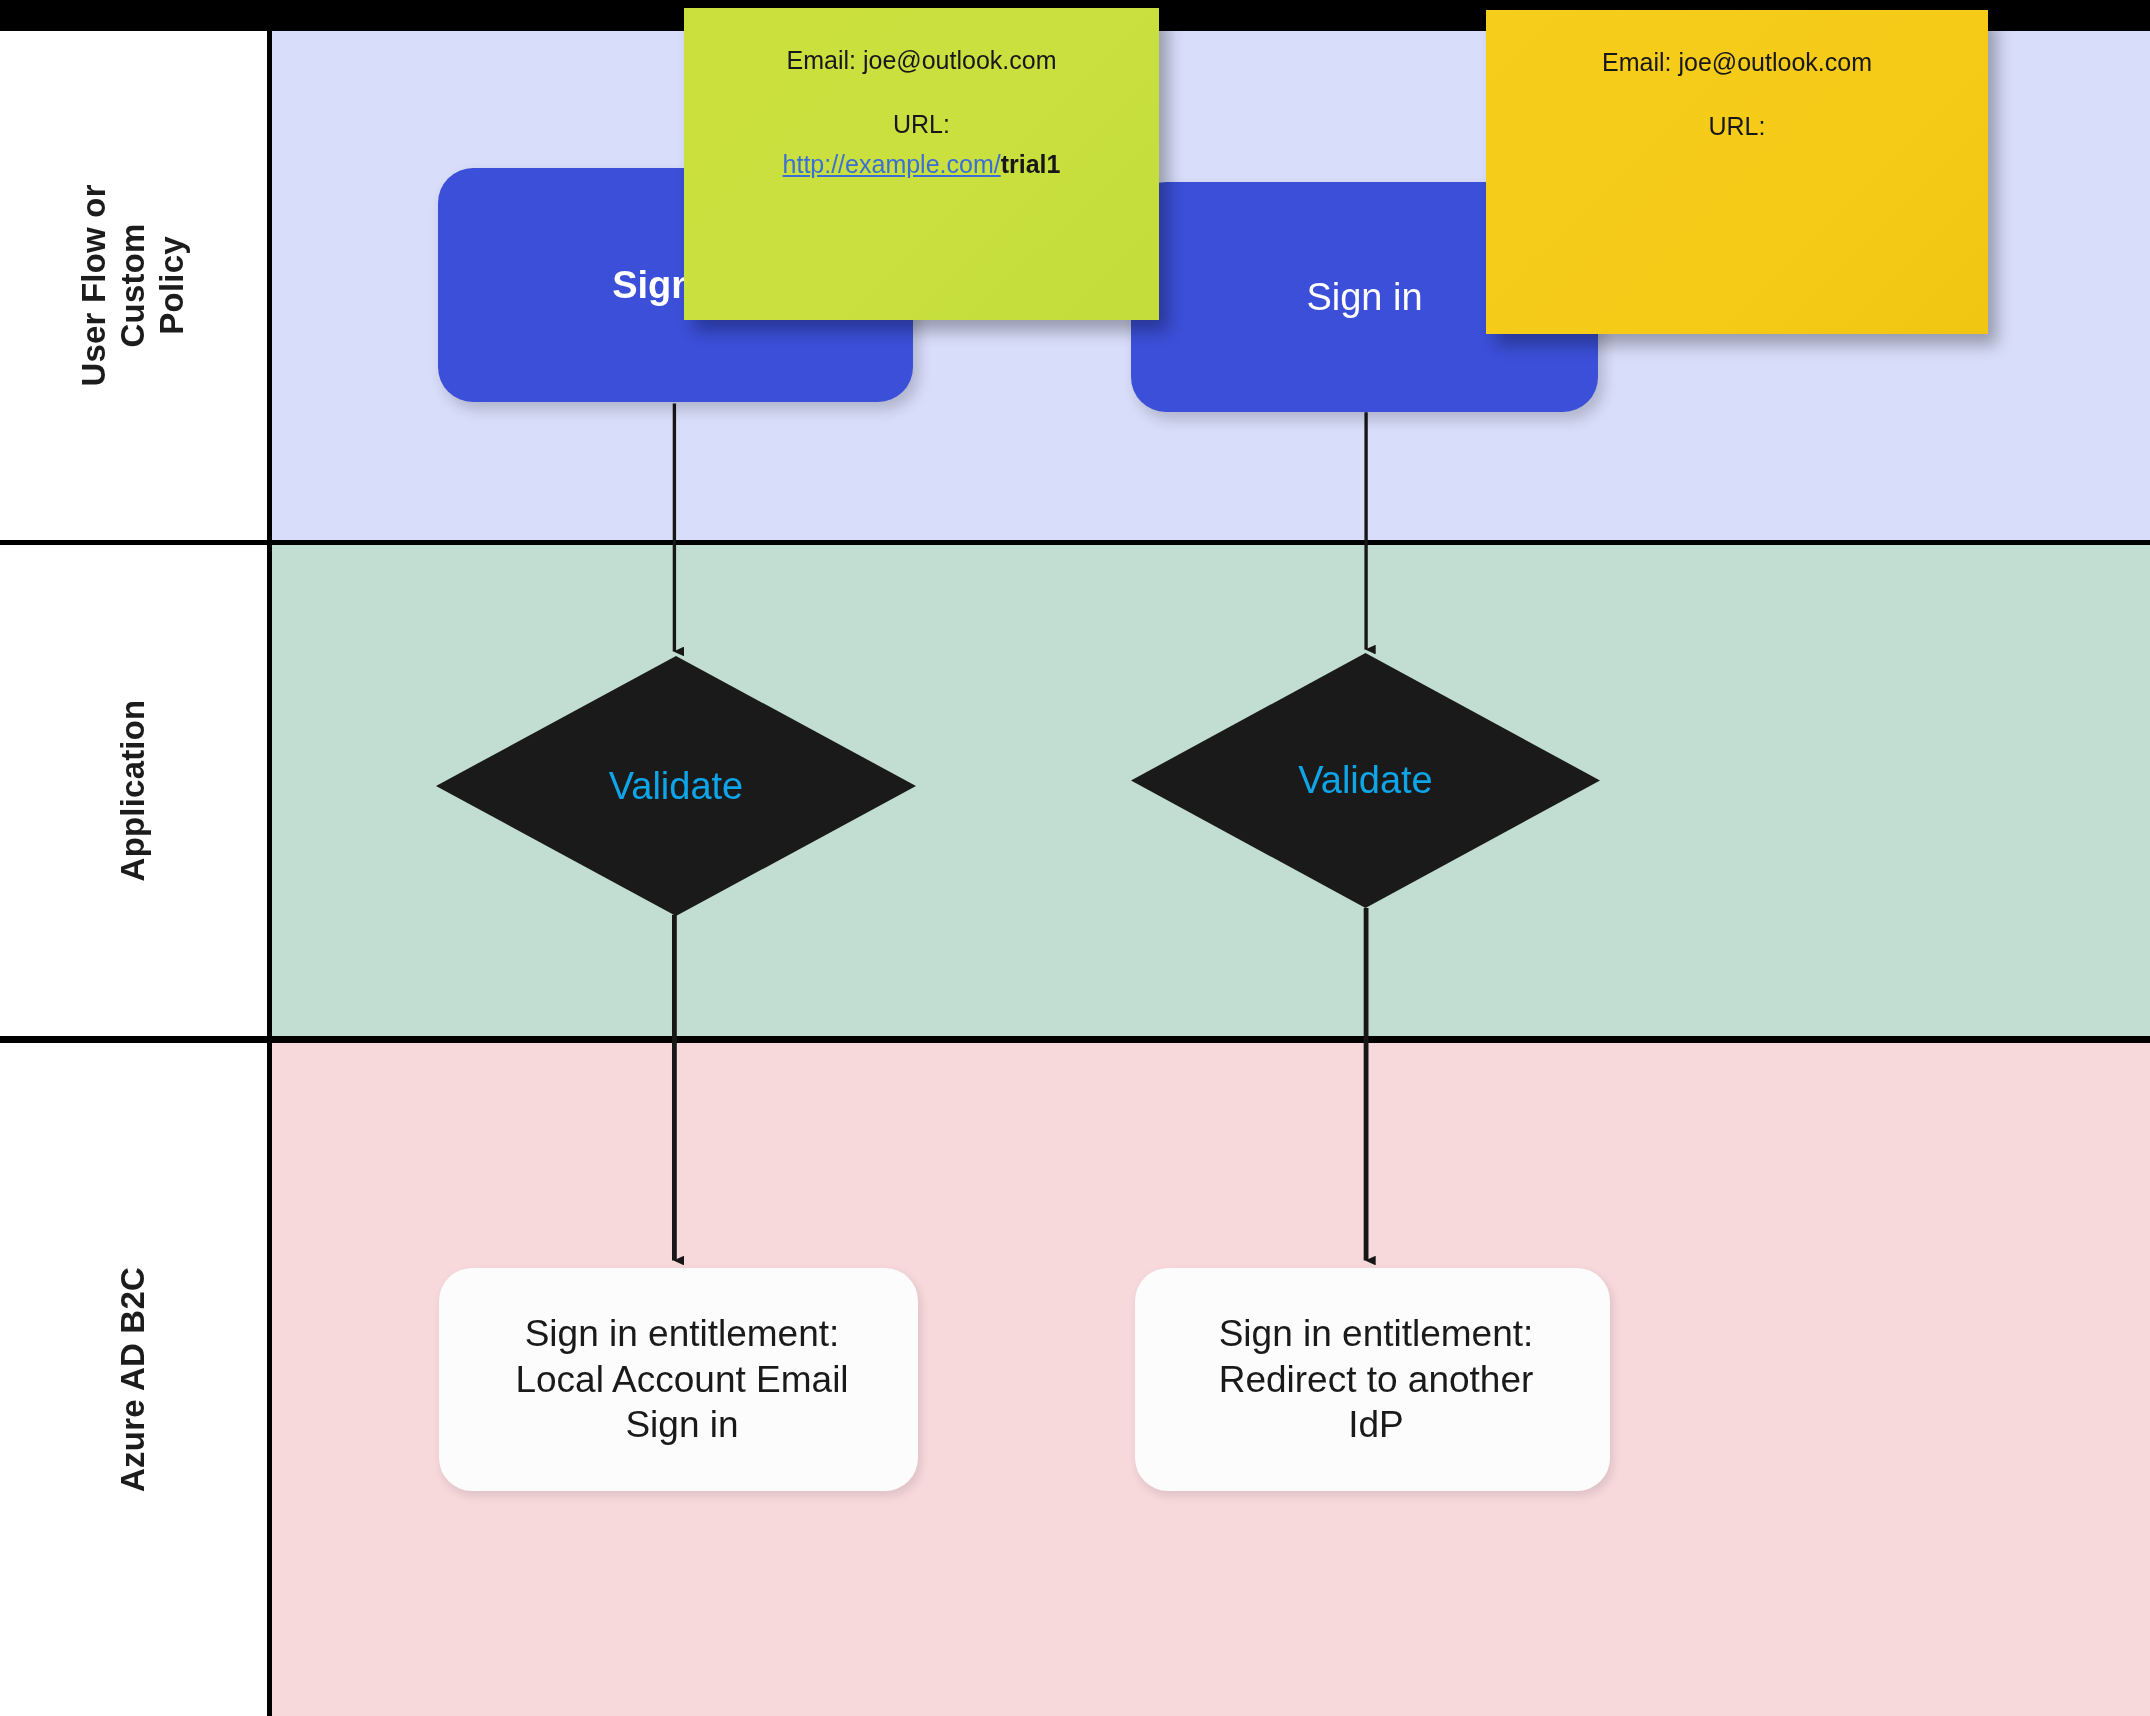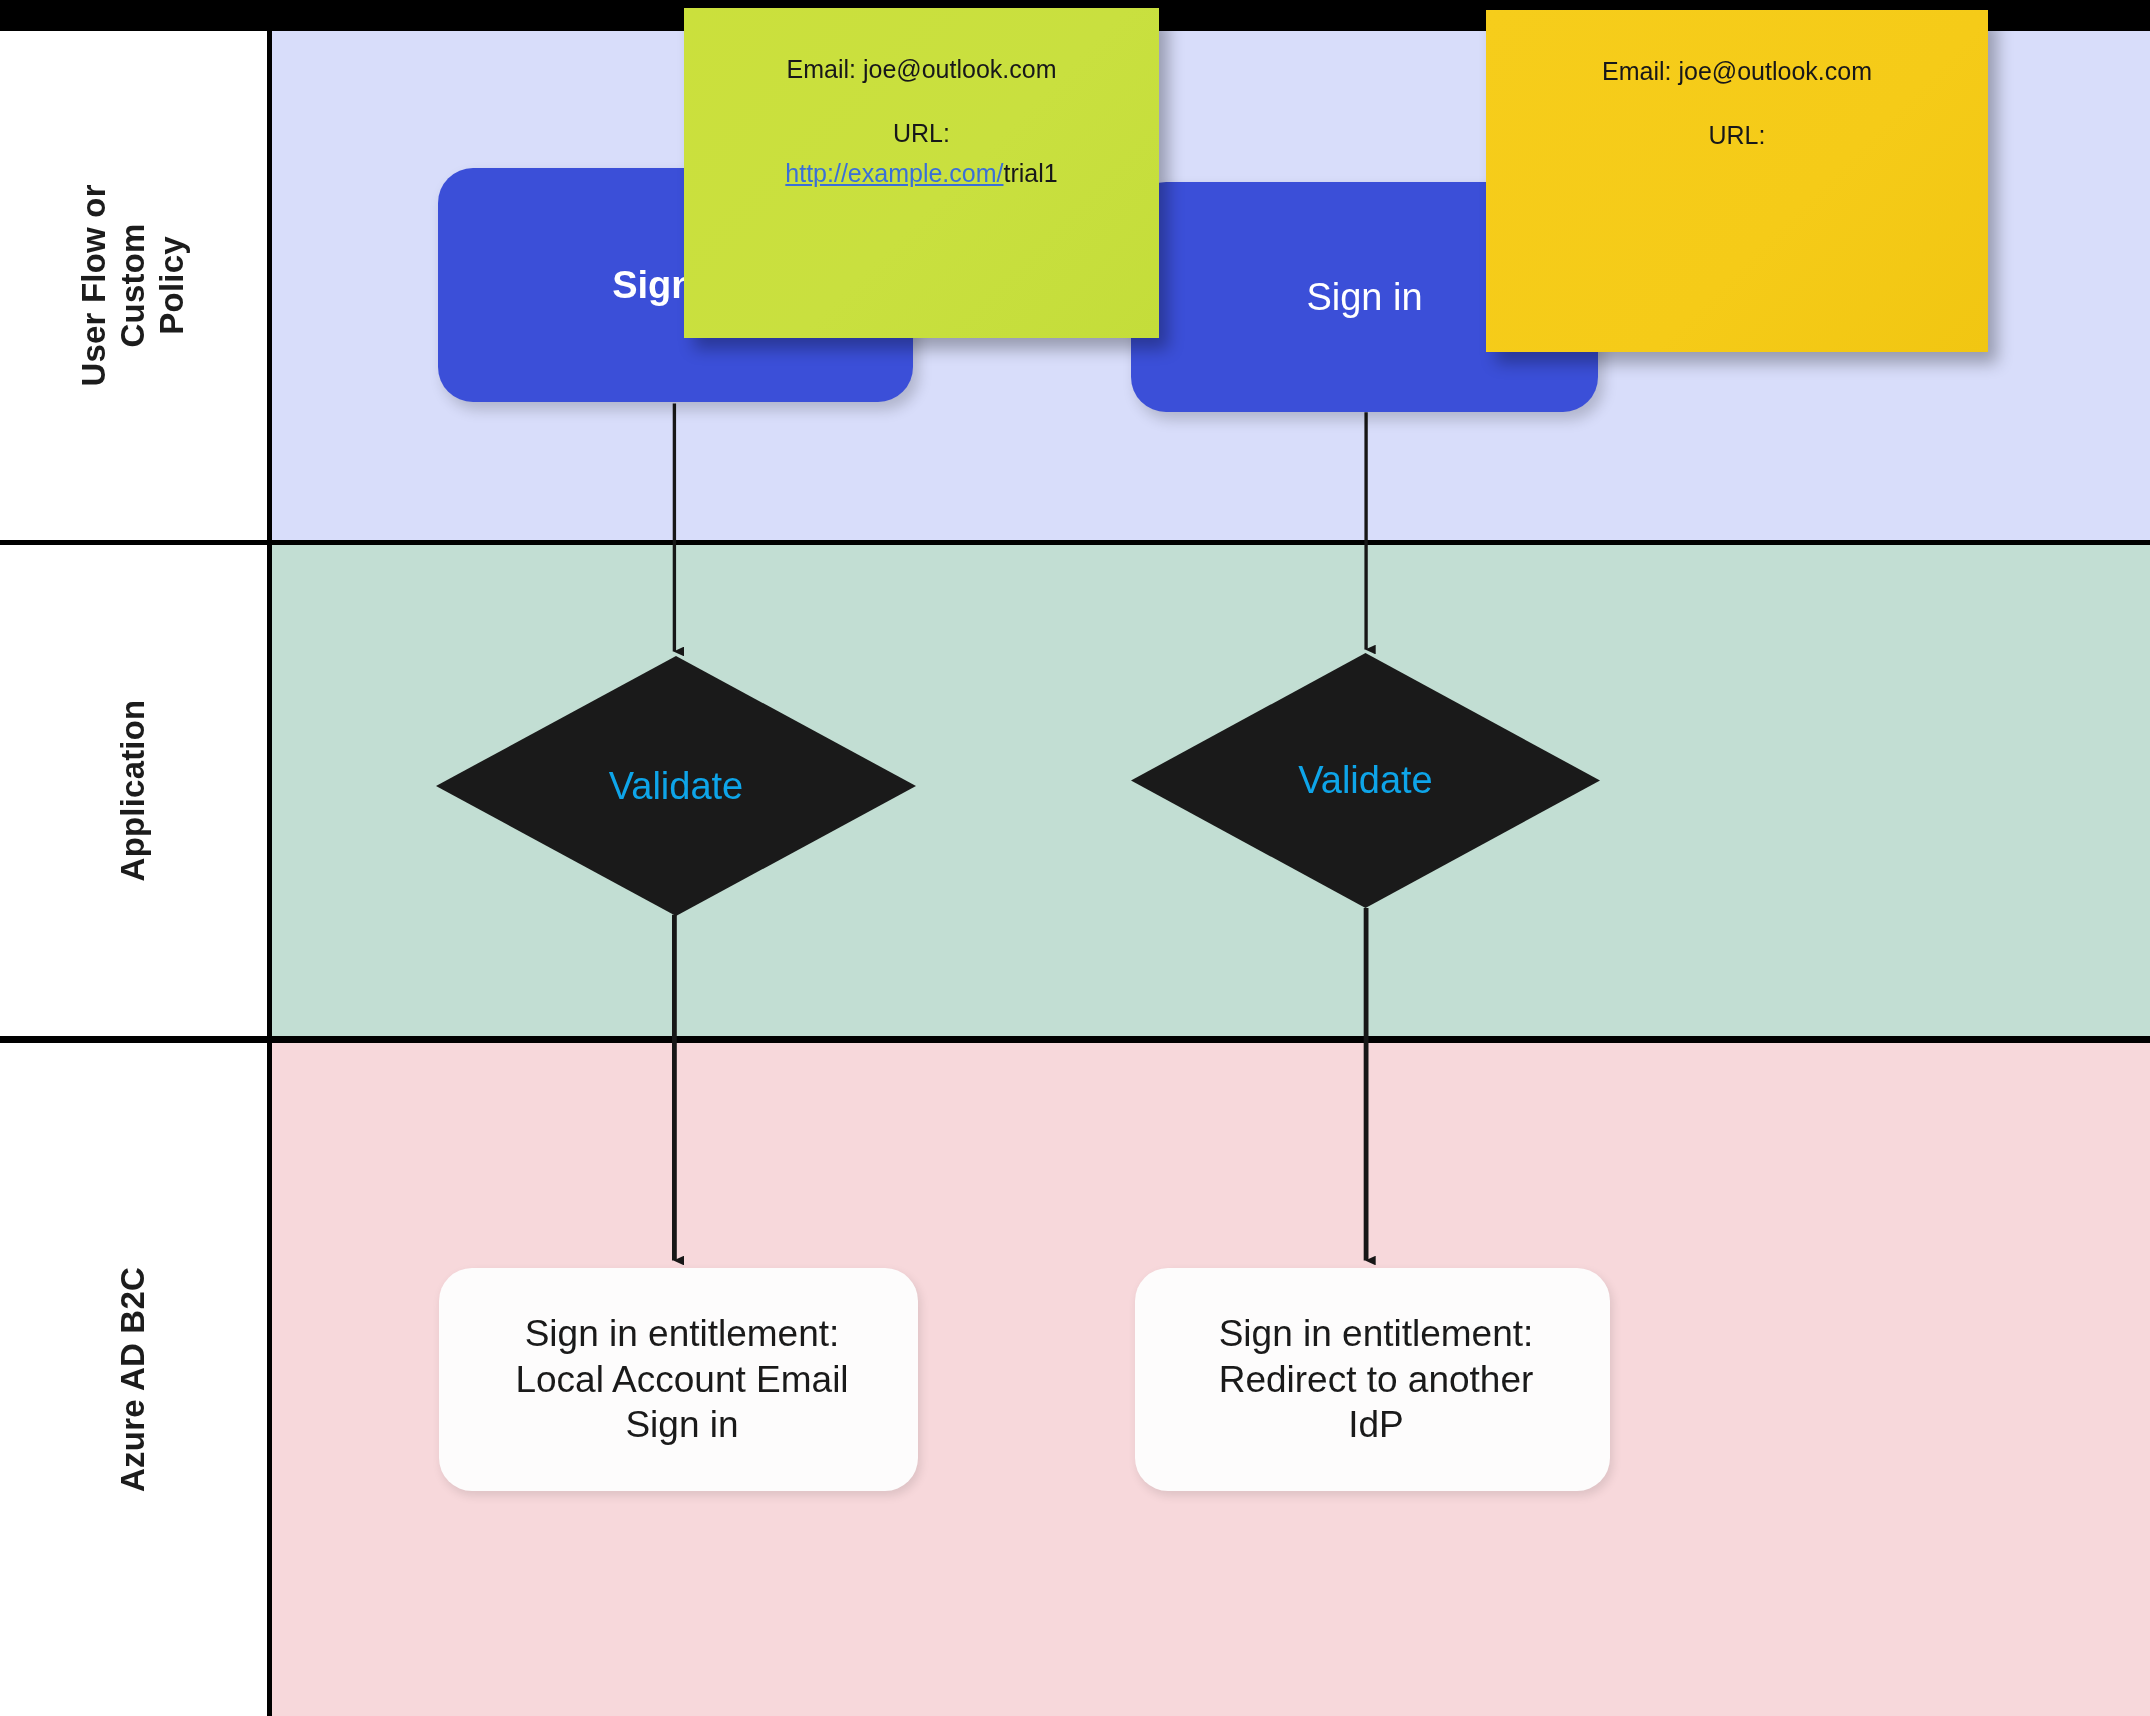--- a/index.html
+++ b/index.html
@@ -109,21 +109,21 @@
     left: 0;
     top: 0;
     width: 2150px;
     height: 1717px;
     pointer-events: none;
   }
 
   
   .sticky {
     position: absolute;
-    padding: 45px 25px;
+    padding: 36px 25px;
     text-align: center;
     color: #17171a;
     font-size: 25px;
     line-height: 1.35;
     box-shadow: 9.6px 11.5px 15.4px rgba(0,0,0,0.30);
   }
   #sticky-green {
     left: 684px;  top: 7.7px;  width: 425px; height: 240px;
     background: linear-gradient(135deg, #cbe03c 0%, #c9e03f 55%, #c4dd3a 100%);
   }
@@ -135,21 +135,21 @@
   .sticky .sticky-spacer { height: 25px; }
   .sticky .url-link {
     color: #3a6fd8;
     text-decoration: underline;
   }
   .sticky .url-plain {
     color: #17171a;
     text-decoration: none;
   }
   .sticky .url-suffix {
-    font-weight: normal;
+    font-weight: bold;
     color: #17171a;
   }
 </style>
 </head>
 <body>
 
 <div id="canvas">
 
   <div class="band band-userflow"></div>
   <div class="band band-app"></div>

